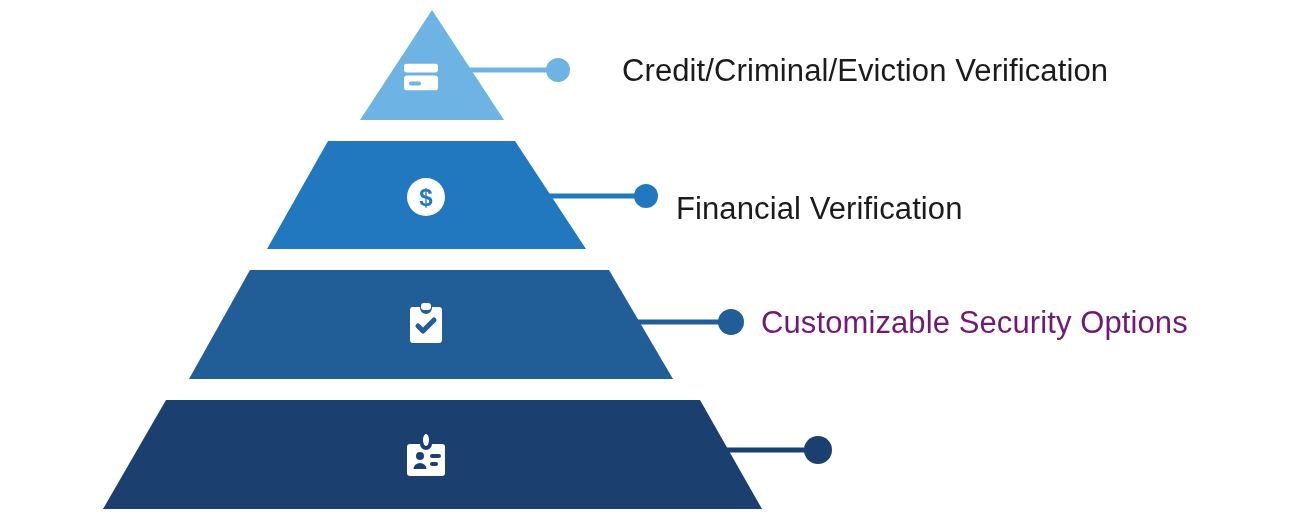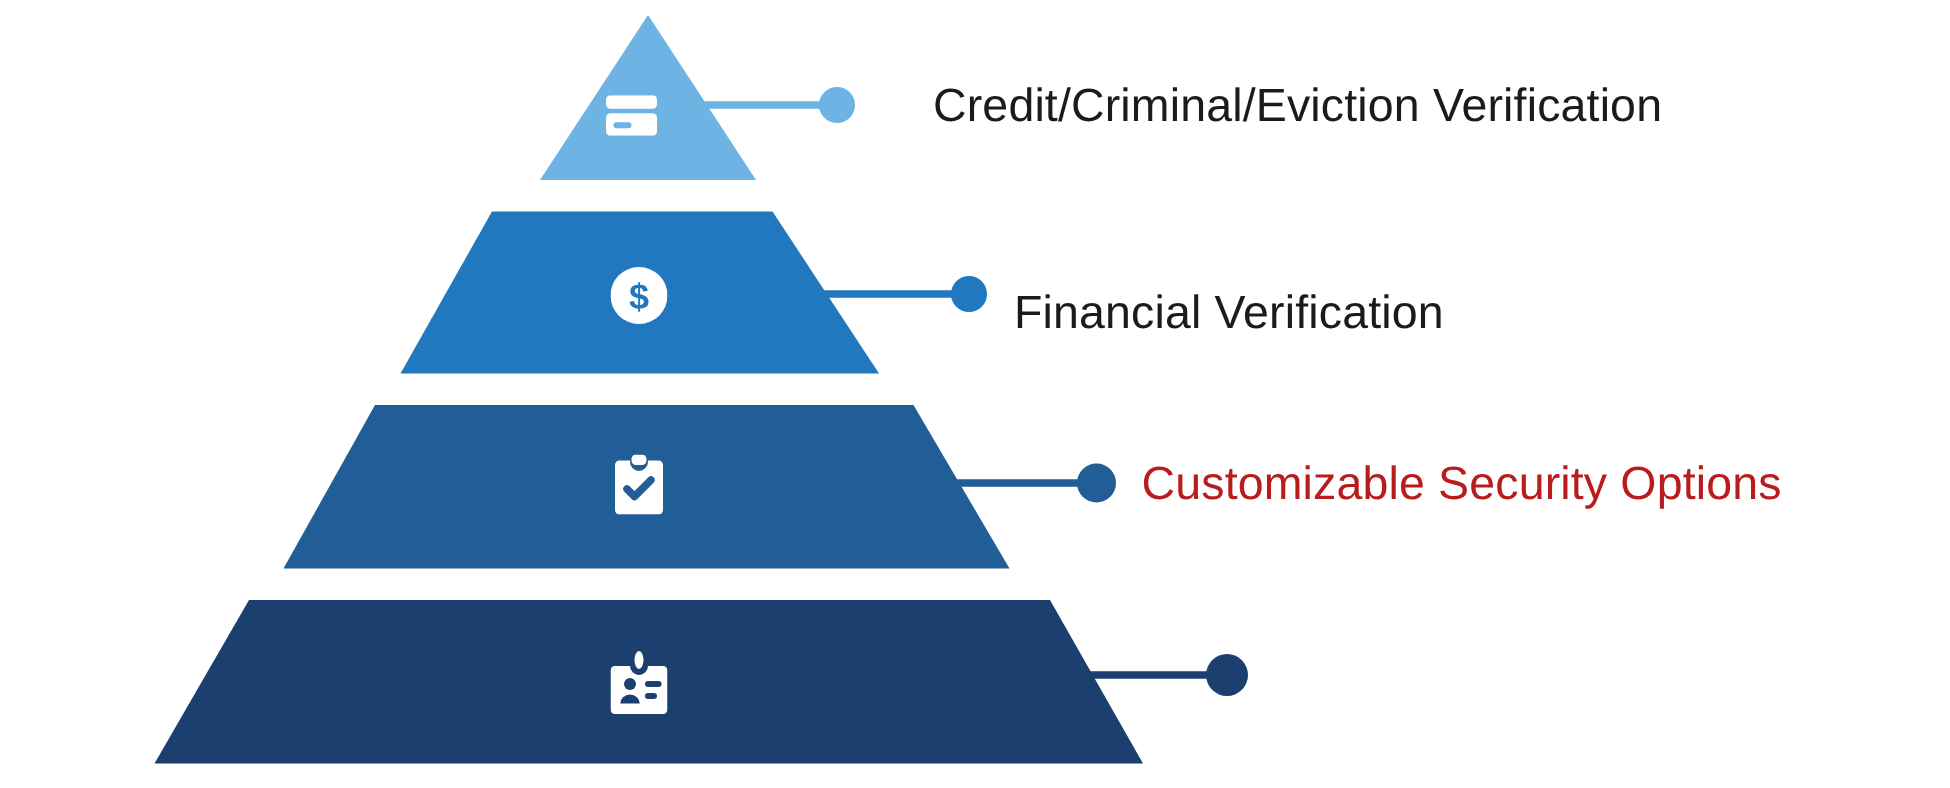--- a/index.html
+++ b/index.html
@@ -96,16 +96,16 @@
       <path d="M6.5 35 a6.5 6 0 0 1 13 0 z" fill="#1B3F6E"></path>
       <rect x="23" y="20" width="11" height="4" rx="2" fill="#1B3F6E"></rect>
       <rect x="23" y="28" width="8" height="4" rx="2" fill="#1B3F6E"></rect>
     </svg>
   </span>
 
   <div class="tier-label" id="label-1" style="left: 588px; top: 70px; color: rgb(27, 27, 27); margin-left: 34px;">Credit/Criminal/Eviction Verification</div>
 
   <div class="tier-label" id="label-2" style="left: 676px; top: 196px; color: rgb(27, 27, 27); margin-top: 12px;">Financial Verification</div>
 
-  <div class="tier-label" id="label-3" style="left: 761px; top: 322px; color: #b91c1c;">Customizable Security Options</div>
+  <div class="tier-label" id="label-3" style="left: 761px; top: 322px; color: #701a75;">Customizable Security Options</div>
 
 
 </div>
 
 </body></html>

